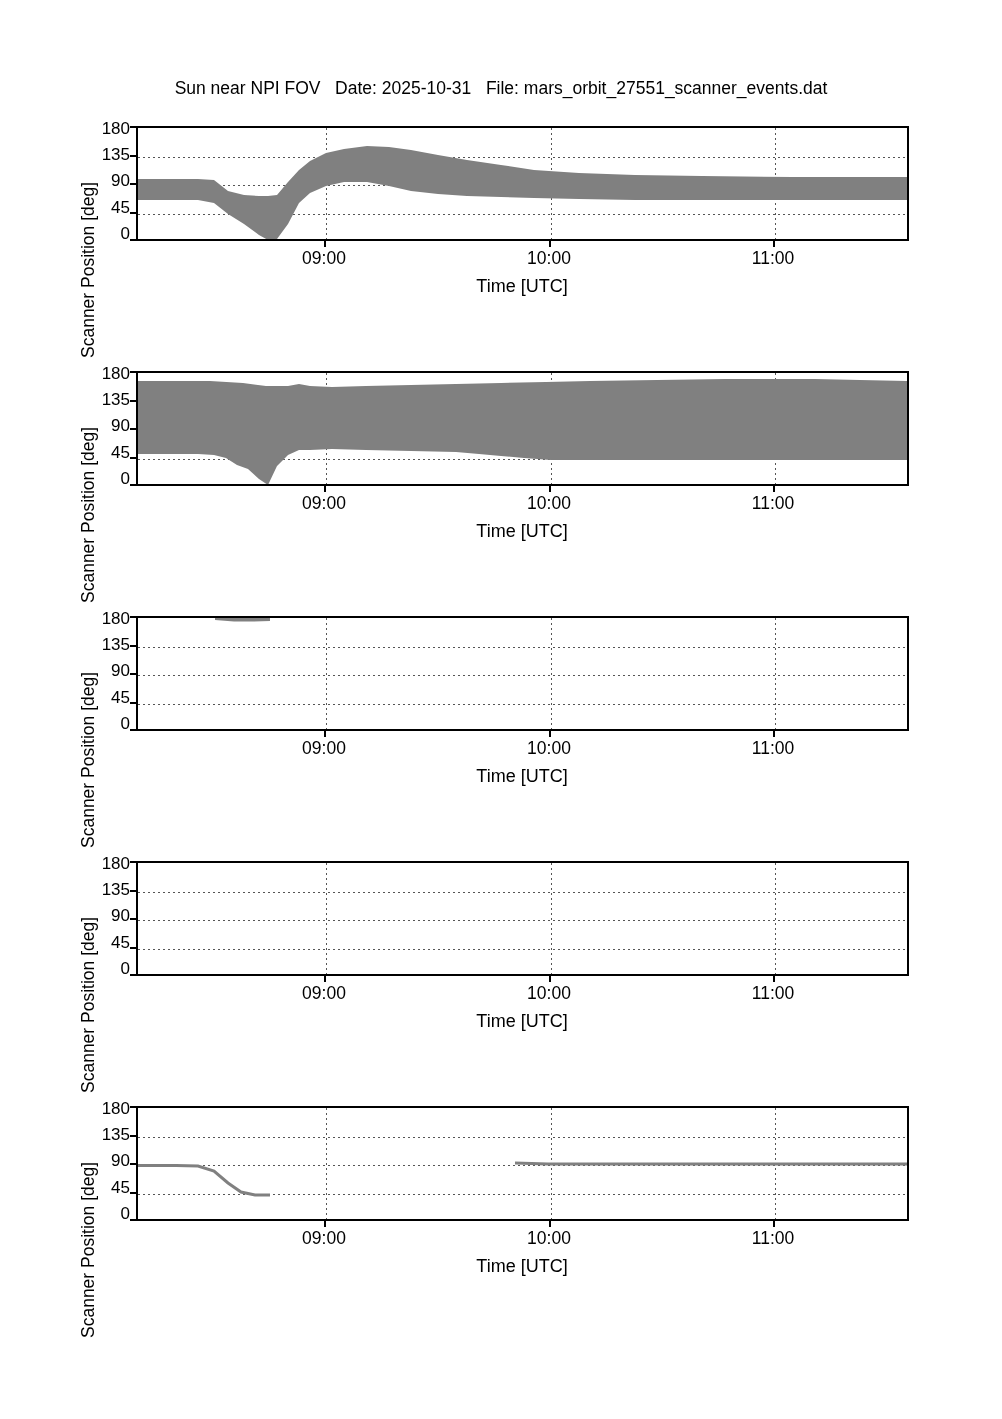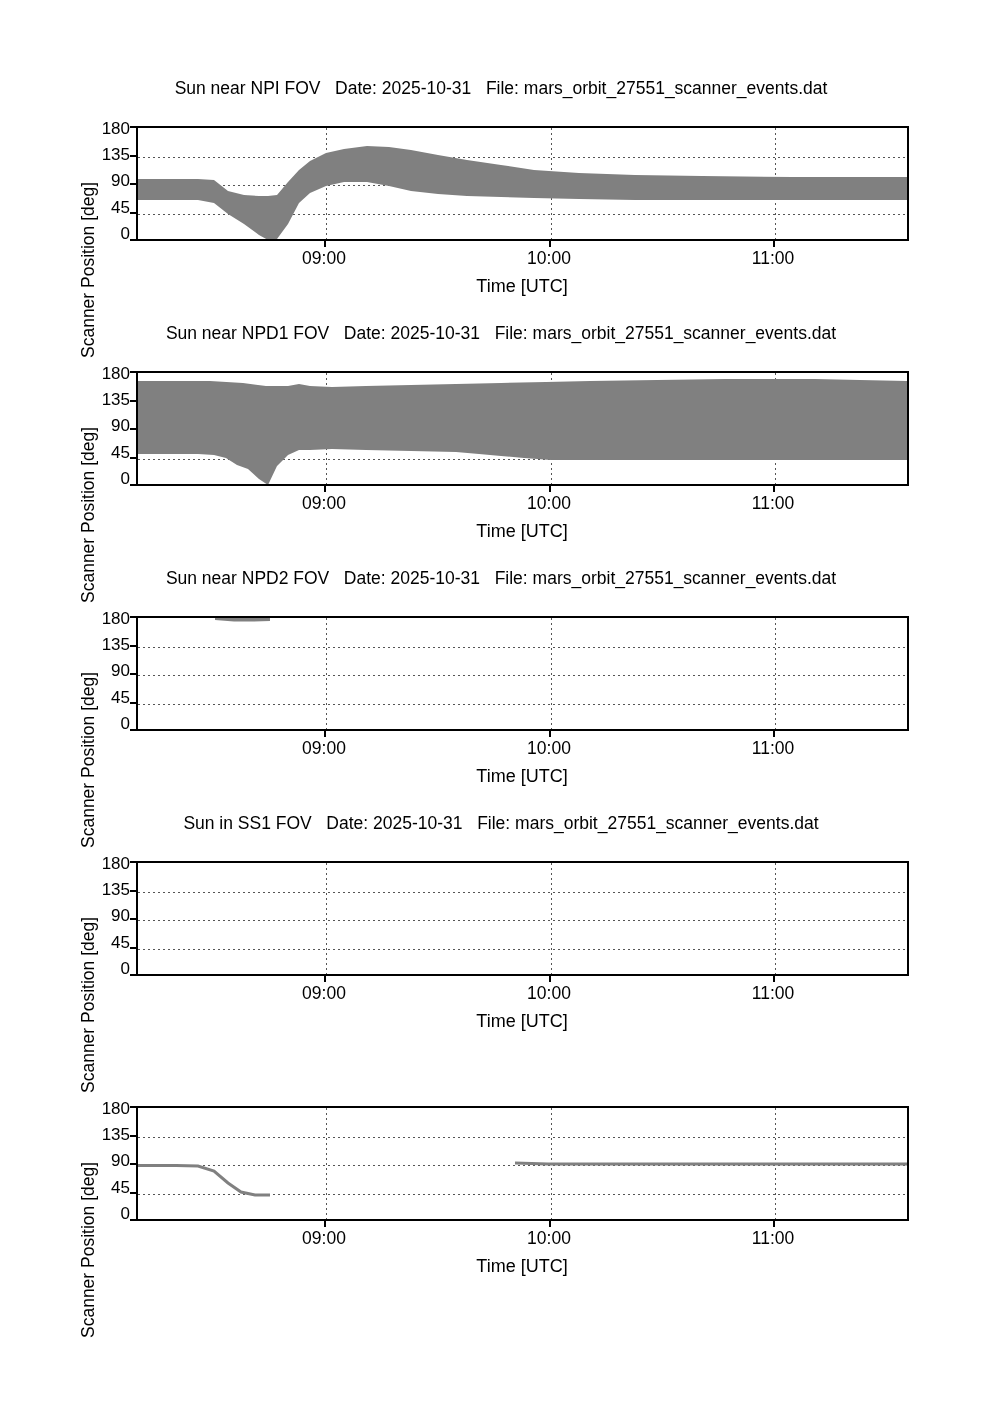--- a/index.html
+++ b/index.html
@@ -138,21 +138,20 @@
     <div class="tickmark-x" style="left:549px; top:163px; height:6px;"></div>
     <div class="tickmark-x" style="left:773px; top:163px; height:6px;"></div>
 
     <div class="xtick-label" style="left:264px; top:170px; width:120px;">09:00</div>
     <div class="xtick-label" style="left:489px; top:170px; width:120px;">10:00</div>
     <div class="xtick-label" style="left:713px; top:170px; width:120px;">11:00</div>
     <div class="xlabel" style="left:362px; top:198px; width:320px;">Time [UTC]</div>
   </div>
 
   <div class="panel" style="top:323px;height:240px;">
-    <div class="panel-title">Sun near NPD1 FOV   Date: 2025-10-31   File: mars_orbit_27551_scanner_events.dat</div>
     <div class="ylabel" style="left:78px; top:280px;">Scanner Position [deg]</div>
     <div class="ytick-label" style="left:88px; top:41px; width:42px;">180</div>
     <div class="ytick-label" style="left:88px; top:67px; width:42px;">135</div>
     <div class="ytick-label" style="left:88px; top:93px; width:42px;">90</div>
     <div class="ytick-label" style="left:88px; top:120px; width:42px;">45</div>
     <div class="ytick-label" style="left:88px; top:146px; width:42px;">0</div>
 
     <div class="plot-area" style="left:136px; top:48px; width:773px; height:115px;">
       <div class="gridline-v" style="left:188px;"></div>
       <div class="gridline-v" style="left:413px;"></div>
@@ -174,21 +173,20 @@
     <div class="tickmark-x" style="left:549px; top:163px; height:6px;"></div>
     <div class="tickmark-x" style="left:773px; top:163px; height:6px;"></div>
 
     <div class="xtick-label" style="left:264px; top:170px; width:120px;">09:00</div>
     <div class="xtick-label" style="left:489px; top:170px; width:120px;">10:00</div>
     <div class="xtick-label" style="left:713px; top:170px; width:120px;">11:00</div>
     <div class="xlabel" style="left:362px; top:198px; width:320px;">Time [UTC]</div>
   </div>
 
   <div class="panel" style="top:568px;height:240px;">
-    <div class="panel-title">Sun near NPD2 FOV   Date: 2025-10-31   File: mars_orbit_27551_scanner_events.dat</div>
     <div class="ylabel" style="left:78px; top:280px;">Scanner Position [deg]</div>
     <div class="ytick-label" style="left:88px; top:41px; width:42px;">180</div>
     <div class="ytick-label" style="left:88px; top:67px; width:42px;">135</div>
     <div class="ytick-label" style="left:88px; top:93px; width:42px;">90</div>
     <div class="ytick-label" style="left:88px; top:120px; width:42px;">45</div>
     <div class="ytick-label" style="left:88px; top:146px; width:42px;">0</div>
 
     <div class="plot-area" style="left:136px; top:48px; width:773px; height:115px;">
       <div class="gridline-v" style="left:188px;"></div>
       <div class="gridline-v" style="left:413px;"></div>
@@ -211,21 +209,20 @@
     <div class="tickmark-x" style="left:549px; top:163px; height:6px;"></div>
     <div class="tickmark-x" style="left:773px; top:163px; height:6px;"></div>
 
     <div class="xtick-label" style="left:264px; top:170px; width:120px;">09:00</div>
     <div class="xtick-label" style="left:489px; top:170px; width:120px;">10:00</div>
     <div class="xtick-label" style="left:713px; top:170px; width:120px;">11:00</div>
     <div class="xlabel" style="left:362px; top:198px; width:320px;">Time [UTC]</div>
   </div>
 
   <div class="panel" style="top:813px;height:240px;">
-    <div class="panel-title">Sun in SS1 FOV   Date: 2025-10-31   File: mars_orbit_27551_scanner_events.dat</div>
     <div class="ylabel" style="left:78px; top:280px;">Scanner Position [deg]</div>
     <div class="ytick-label" style="left:88px; top:41px; width:42px;">180</div>
     <div class="ytick-label" style="left:88px; top:67px; width:42px;">135</div>
     <div class="ytick-label" style="left:88px; top:93px; width:42px;">90</div>
     <div class="ytick-label" style="left:88px; top:120px; width:42px;">45</div>
     <div class="ytick-label" style="left:88px; top:146px; width:42px;">0</div>
 
     <div class="plot-area" style="left:136px; top:48px; width:773px; height:115px;">
       <div class="gridline-v" style="left:188px;"></div>
       <div class="gridline-v" style="left:413px;"></div>

